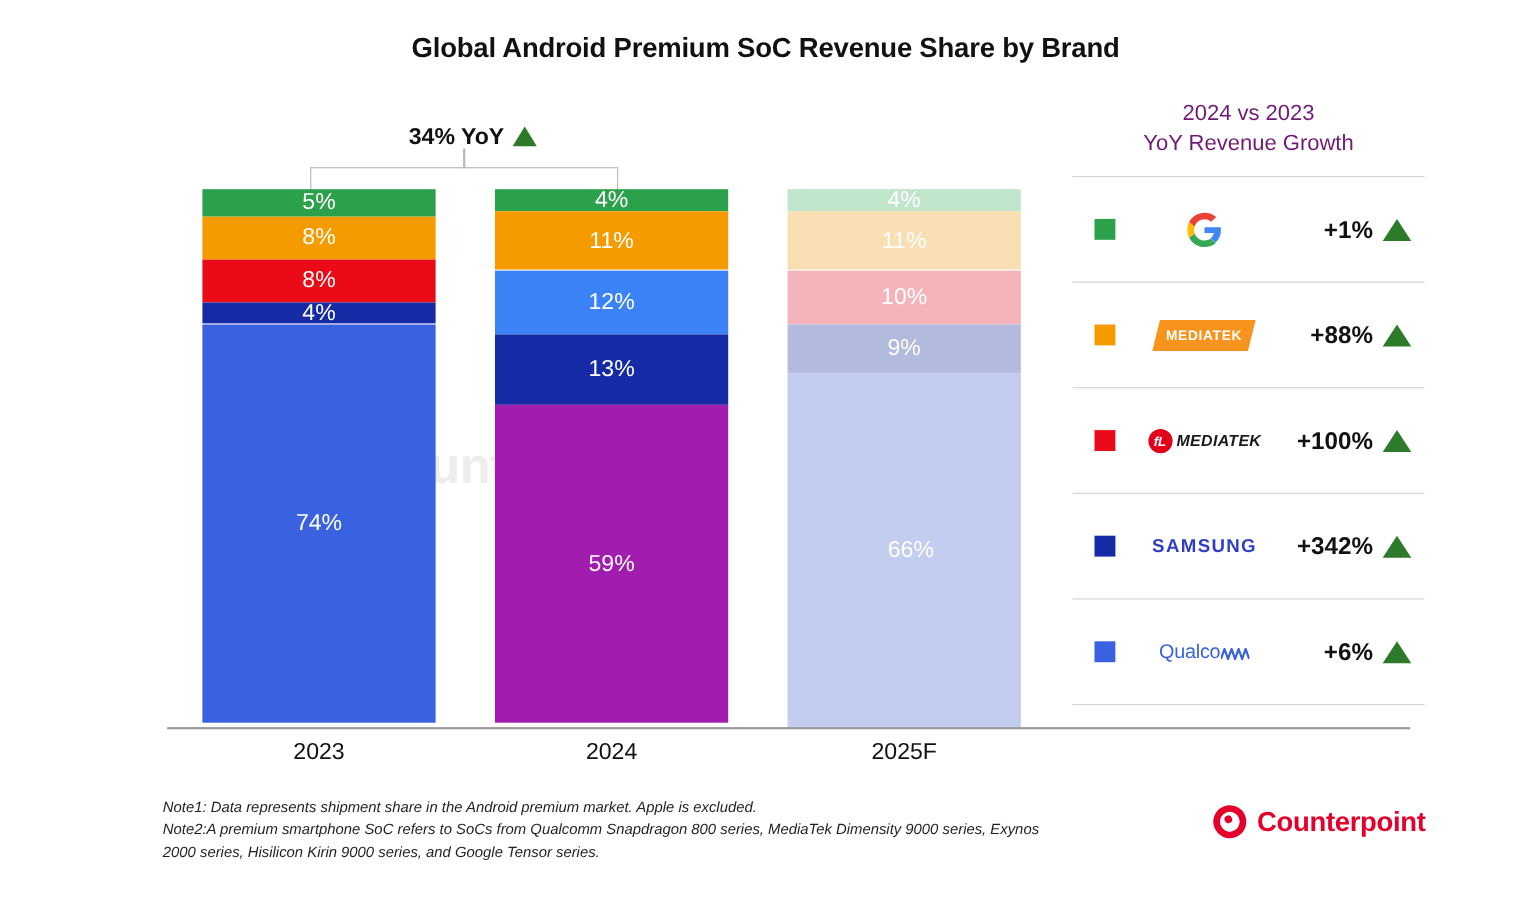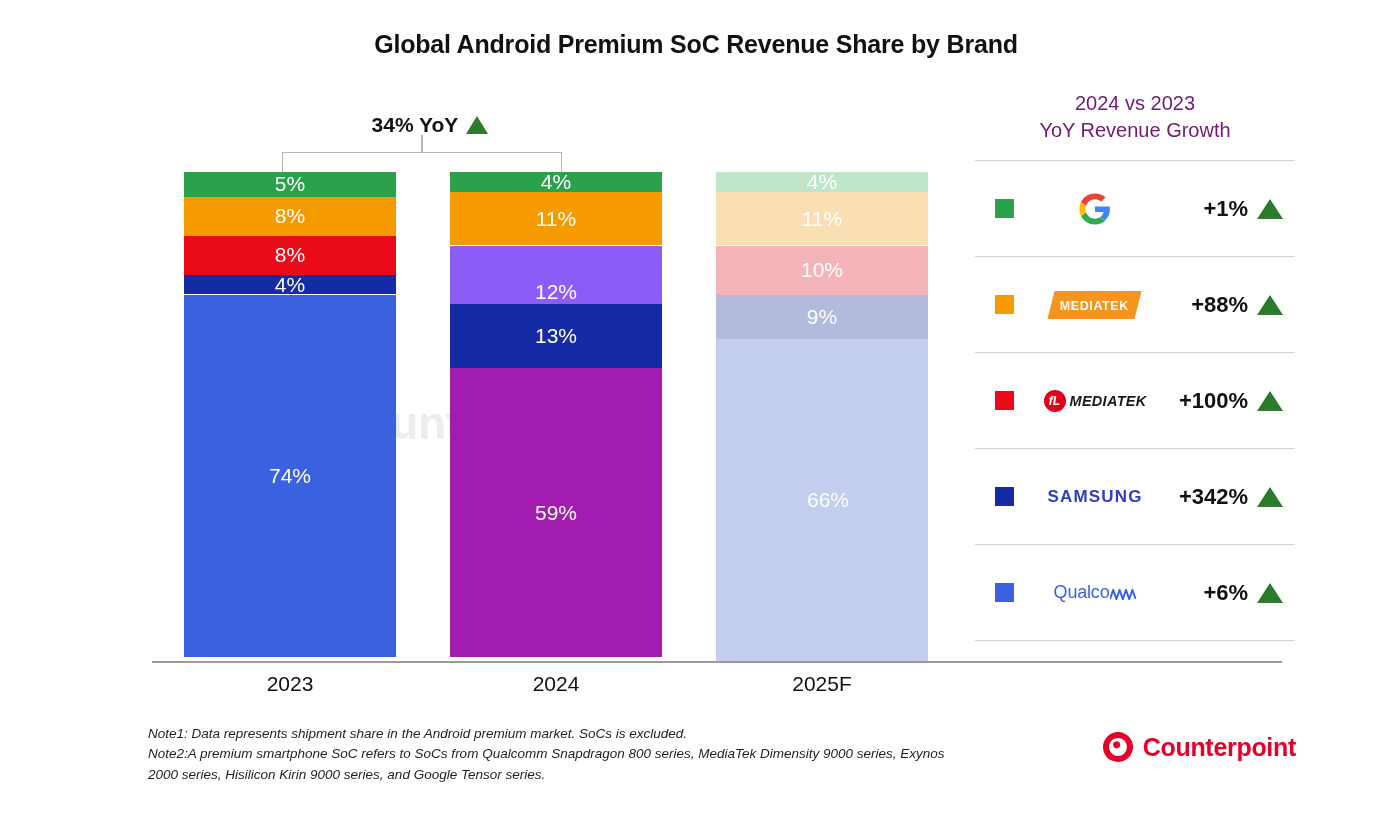--- a/index.html
+++ b/index.html
@@ -329,21 +329,21 @@
           <span>74%</span>
         </div>
       </div>
     <div class="bar-col c1">
         <div class="seg" style="top: 0%; height: 4%; background: rgb(44, 161, 76);">
           <span>4%</span>
         </div>
         <div class="seg" style="top: 4%; height: 11%; background: rgb(245, 155, 0);">
           <span>11%</span>
         </div>
-        <div class="seg" style="top: 15%; height: 12%; background: #8b5cf6; align-items: flex-end;">
+        <div class="seg" style="top: 15%; height: 12%; background: #3b82f6;">
           <span>12%</span>
         </div>
         <div class="seg" style="top: 27%; height: 13%; background: rgb(21, 43, 165);">
           <span>13%</span>
         </div>
         <div class="seg" style="top: 40%; height: 59%; background: #a21caf;">
           <span>59%</span>
         </div>
       </div>
     <div class="bar-col c2">
@@ -449,20 +449,20 @@
         </div>
         <div class="lg-value">+6%</div>
         <div class="lg-tri-cell">
           <div class="lg-tri"></div>
         </div>
       </div>
     </div>
 </div>
 
 <div class="notes">
-  <div>Note1: Data represents shipment share in the Android premium market. SoCs is excluded.</div>
+  <div>Note1: Data represents shipment share in the Android premium market. Apple is excluded.</div>
   <div>Note2:A premium smartphone SoC refers to SoCs from Qualcomm Snapdragon 800 series, MediaTek Dimensity 9000 series, Exynos 2000 series, Hisilicon Kirin 9000 series, and Google Tensor series.</div>
 </div>
 
 <div class="footer-logo">
   <div class="fl-mark"></div>
   <div class="fl-text">Counterpoint</div>
 </div>
 
 </body></html>

